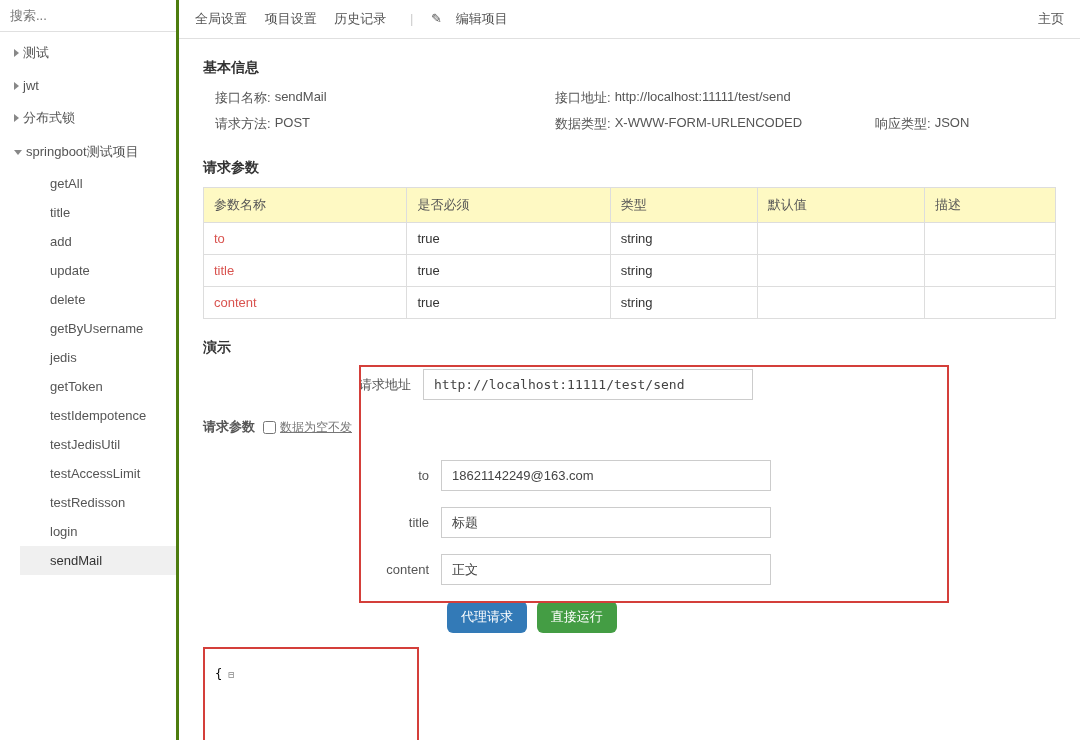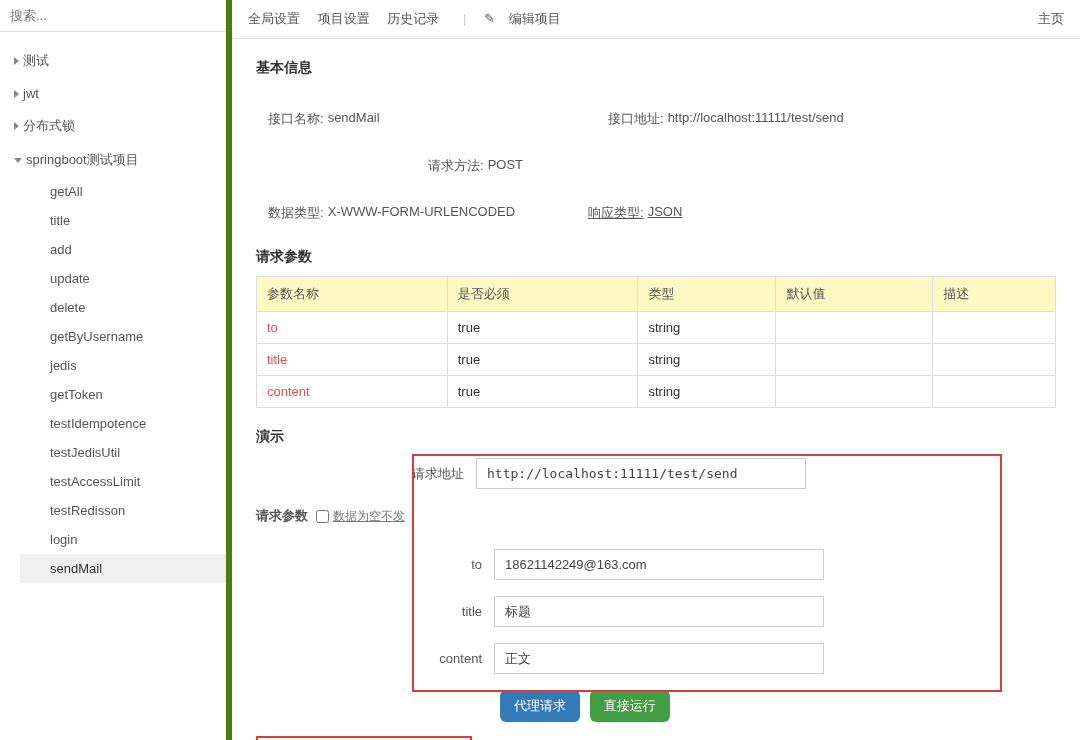--- a/index.html
+++ b/index.html
@@ -1,41 +1,41 @@
 <!DOCTYPE html>
 <html><head>
 <meta charset="utf-8">
 <style>
 * { box-sizing: border-box; margin: 0; padding: 0; }
 body { font-family: "Microsoft YaHei", Arial, sans-serif; font-size: 13px; color: #333; background: #fff; }
 .container { display: flex; width: 1080px; height: 740px; }
-.sidebar { width: 232px; border-right: 6px solid #4d7c0f; display: flex; flex-direction: column; gap: 8px; }
+.sidebar { width: 179px; border-right: 3px solid #4d7c0f; display: flex; flex-direction: column; }
 .search-box { border-bottom: 1px solid #e0e0e0; padding: 8px 10px; }
 .search-box input { border: none; outline: none; width: 100%; font-size: 13px; color: #999; }
 .personal { padding: 14px 10px 10px 14px; font-size: 14px; color: #333; }
 .tree { padding: 4px 0; }
 .tree-item { padding: 8px 0 8px 14px; cursor: pointer; color: #555; font-size: 13px; display: flex; align-items: center; }
 .tree-item .arrow { display: inline-block; width: 0; height: 0; margin-right: 4px; }
 .arrow.right { border-top: 4px solid transparent; border-bottom: 4px solid transparent; border-left: 5px solid #888; }
 .arrow.down { border-left: 4px solid transparent; border-right: 4px solid transparent; border-top: 5px solid #888; }
 .tree-children { padding-left: 20px; }
 .tree-leaf { padding: 7px 0 7px 30px; cursor: pointer; color: #555; font-size: 13px; }
 .tree-leaf.active { background: #f0f0f0; color: #333; }
 .main { flex: 1; display: flex; flex-direction: column; overflow: hidden; }
 .top-nav { border-bottom: 1px solid #e0e0e0; padding: 10px 16px; display: flex; justify-content: space-between; align-items: center; font-size: 13px; color: #555; }
 .nav-left span { margin-right: 14px; cursor: pointer; }
 .nav-sep { color: #ccc; margin: 0 6px; }
 .edit-icon { display: inline-block; margin-right: 3px; }
 .content { padding: 20px 24px; overflow-y: auto; flex: 1; }
 .section-title { font-weight: bold; font-size: 14px; margin-bottom: 12px; color: #333; }
 .info-grid { display: flex; flex-wrap: wrap; margin-bottom: 18px; padding-left: 12px; }
-.info-item { display: flex; margin-bottom: 8px; font-size: 13px; color: #555; margin-top: 21px; }
+.info-item { display: flex; margin-bottom: 8px; font-size: 13px; color: #555; }
 .info-item.c1 { width: 340px; }
 .info-item.c2 { width: 320px; }
-.info-item.c3 { width: 160px; text-decoration: underline; }
+.info-item.c3 { width: 160px; }
 .info-label { margin-right: 4px; }
 .param-table { width: 100%; border-collapse: collapse; margin-bottom: 20px; }
 .param-table th, .param-table td { border: 1px solid #ddd; padding: 8px 10px; text-align: left; font-size: 13px; font-weight: normal; }
 .param-table th { color: #555; background: #fef9c3; }
 .param-table td.pname { color: #d9534f; }
 .demo-section { position: relative; }
 .demo-highlight { position: absolute; border: 2px solid #d43f3a; pointer-events: none; }
 .hl1 { left: 156px; top: -4px; width: 590px; height: 238px; }
 .hl2 { left: 0px; top: 278px; width: 216px; height: 130px; }
 .form-row { display: flex; align-items: center; margin-bottom: 16px; }

